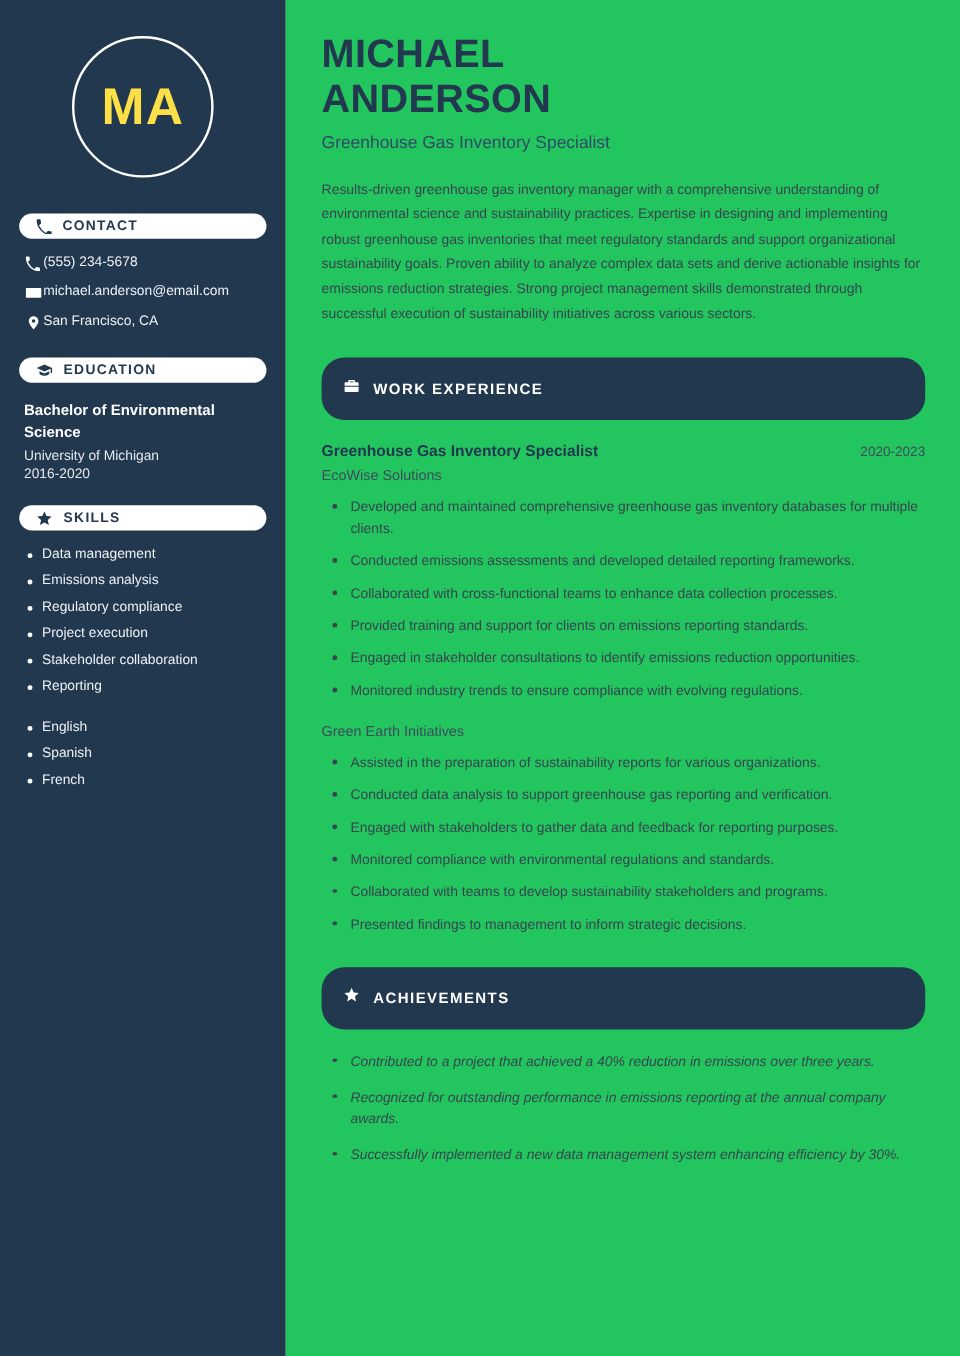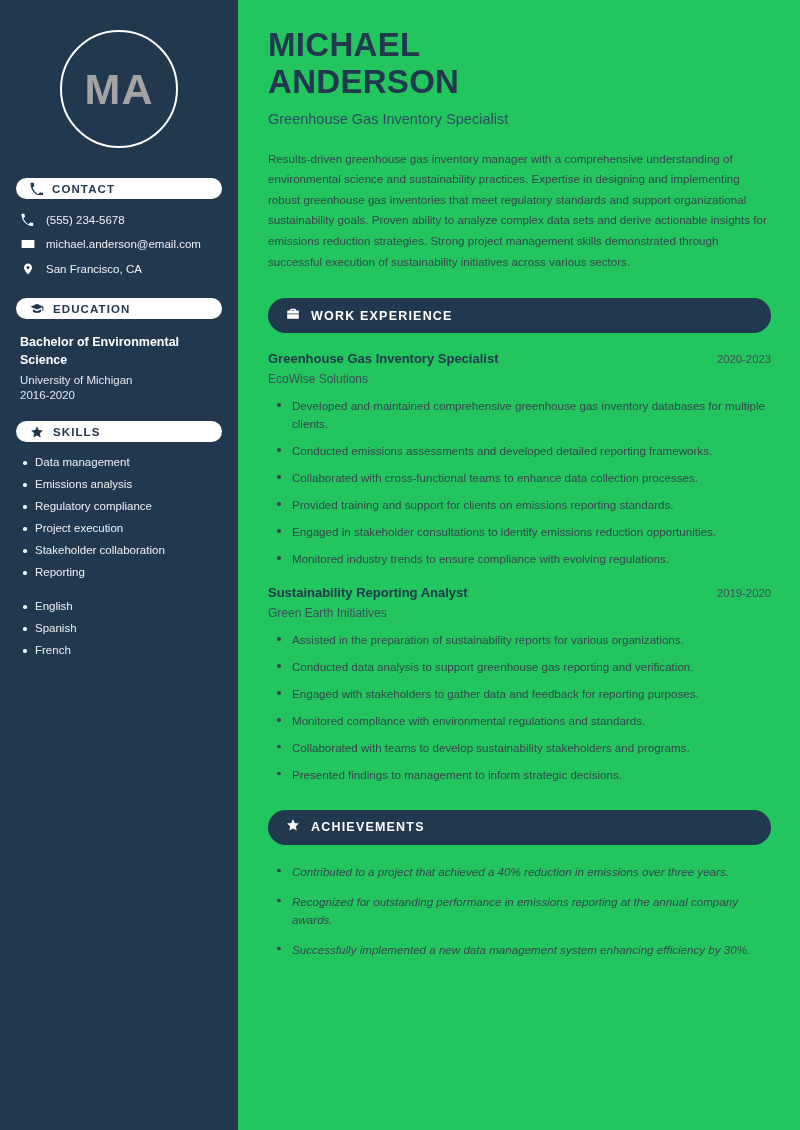--- a/index.html
+++ b/index.html
@@ -37,21 +37,21 @@
     width: 118px;
     height: 118px;
     border-radius: 50%;
     border: 2px solid #ffffff;
     display: flex;
     align-items: center;
     justify-content: center;
     font-size: 43px;
     font-weight: 700;
     letter-spacing: 1px;
-    color: #a3a3a3;
+    color: #fde047;
   }
 
   .pill {
     background: #ffffff;
     color: #22384f;
     border-radius: 18px;
     height: 21px;
     display: flex;
     align-items: center;
     padding: 0 14px;
@@ -61,22 +61,22 @@
   .pill .pill-label {
     font-size: 11.5px;
     font-weight: 700;
     letter-spacing: 1.1px;
   }
   .pill svg { display: block; }
 
   .contact-list { margin: 0 0 22px 4px; }
   .contact-row {
     display: flex;
-    align-items: center;
-    gap: 11px;
+    align-items: flex-start;
+    gap: 1px;
     margin-bottom: 11px;
     font-size: 11.5px;
     color: #eef1f4;
   }
   .contact-row .ico {
     width: 15px;
     display: flex;
     justify-content: center;
     flex: 0 0 15px;
   }
@@ -146,21 +146,21 @@
     line-height: 1.78;
     color: #36454f;
     text-align: left;
   }
 
   .section-bar {
     margin-top: 26px;
     margin-bottom: 18px;
     background: #22384f;
     border-radius: 19px;
-    height: 35px;
+    height: 52px;
     display: flex;
     align-items: center;
     gap: 11px;
     padding: 0 18px;
     color: #ffffff;
   }
   .section-bar .bar-label {
     font-size: 12.5px;
     font-weight: 700;
     letter-spacing: 1.2px;
@@ -329,24 +329,20 @@
         <li>Developed and maintained comprehensive greenhouse gas inventory databases for multiple clients.</li>
         <li>Conducted emissions assessments and developed detailed reporting frameworks.</li>
         <li>Collaborated with cross-functional teams to enhance data collection processes.</li>
         <li>Provided training and support for clients on emissions reporting standards.</li>
         <li>Engaged in stakeholder consultations to identify emissions reduction opportunities.</li>
         <li>Monitored industry trends to ensure compliance with evolving regulations.</li>
       </ul>
     </div>
 
     <div class="job">
-      <div class="job-head">
-        <span class="job-role">Sustainability Reporting Analyst</span>
-        <span class="job-dates">2019-2020</span>
-      </div>
       <div class="job-company">Green Earth Initiatives</div>
       <ul class="bullets">
         <li>Assisted in the preparation of sustainability reports for various organizations.</li>
         <li>Conducted data analysis to support greenhouse gas reporting and verification.</li>
         <li>Engaged with stakeholders to gather data and feedback for reporting purposes.</li>
         <li>Monitored compliance with environmental regulations and standards.</li>
         <li>Collaborated with teams to develop sustainability stakeholders and programs.</li>
         <li>Presented findings to management to inform strategic decisions.</li>
       </ul>
     </div>

